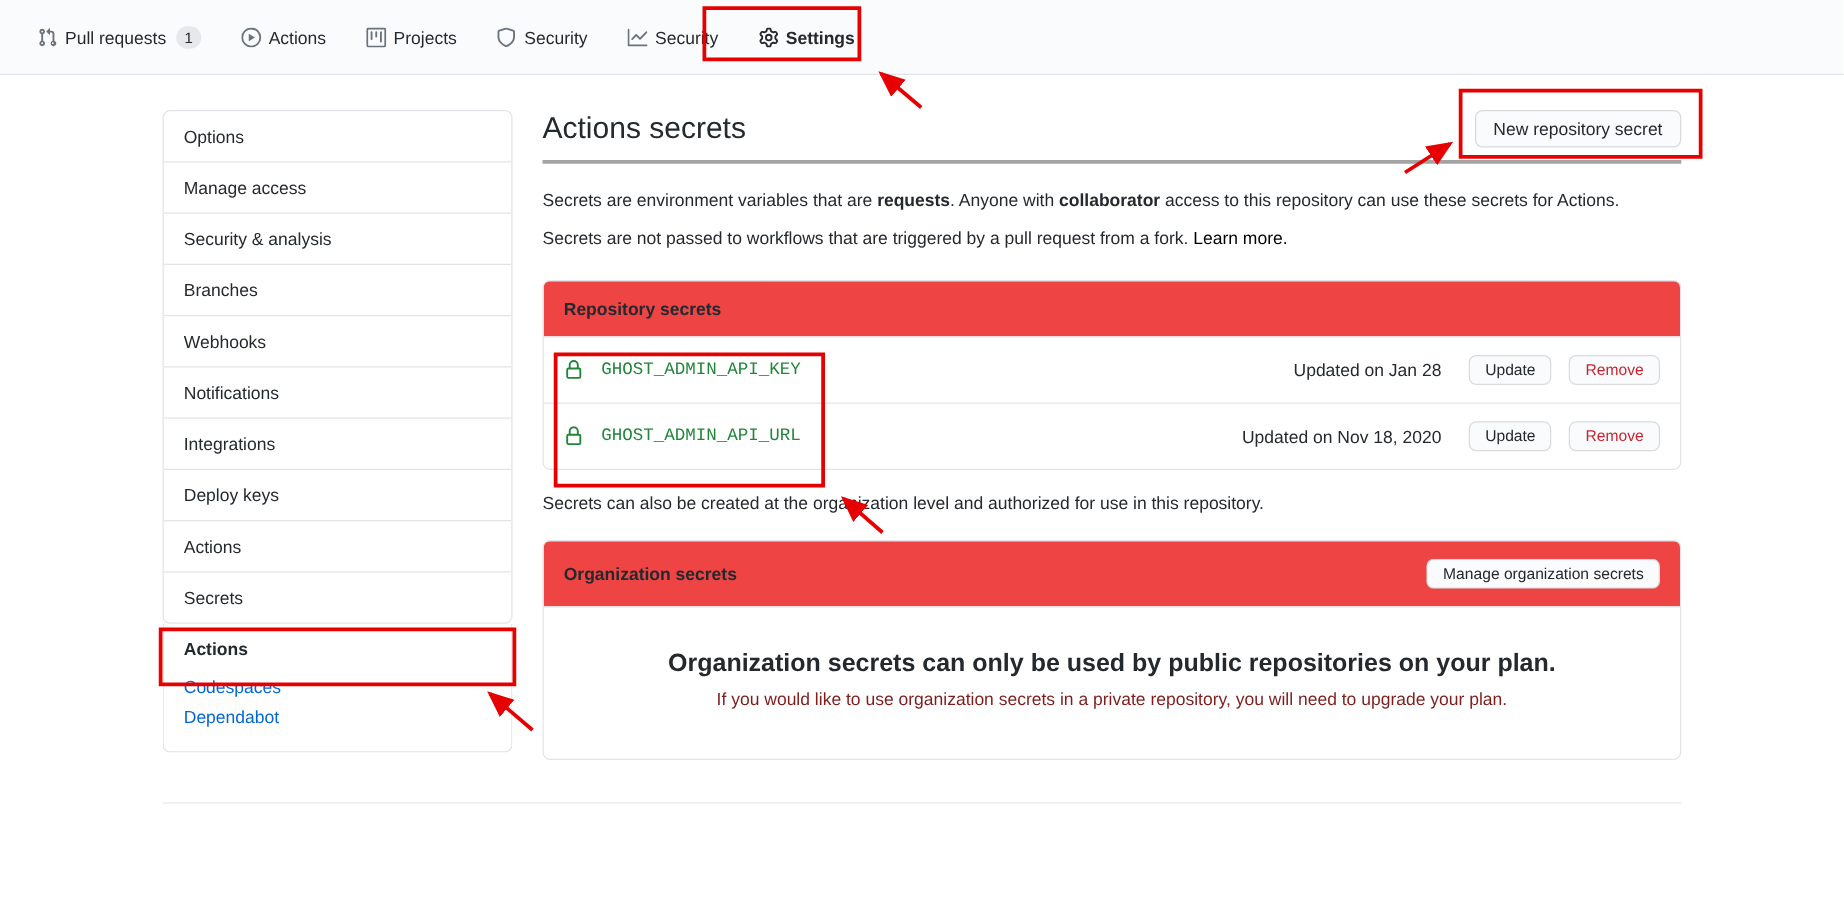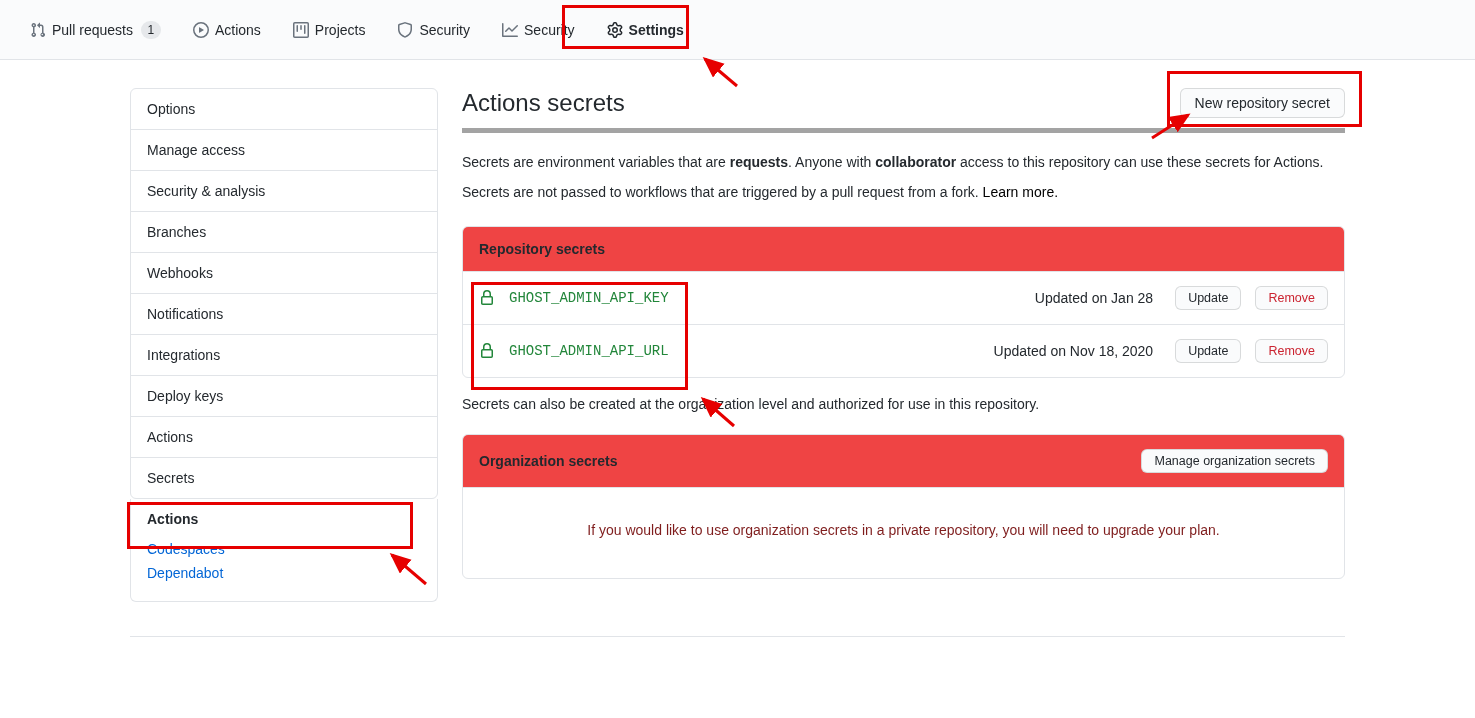--- a/index.html
+++ b/index.html
@@ -40,21 +40,21 @@
     text-align:center;
   }
   .container {
     display: flex;
     max-width: 1215px;
     margin: 0 auto;
     padding-top: 28px;
     gap: 24px;
   }
   .sidebar {
-    width: 308px;
+    width: 280px;
     flex-shrink: 0;
     position: relative;
   }
   .menu {
     border: 1px solid #e1e4e8;
     border-radius: 6px;
     overflow: hidden;
     background: #fff;
   }
   .menu-item {
@@ -87,21 +87,21 @@
   }
   .main {
     flex: 1;
     position: relative;
   }
   .page-header {
     display: flex;
     justify-content: space-between;
     align-items: center;
     padding-bottom: 10px;
-    border-bottom: 5px solid #a3a3a3;
+    border-bottom: 3px solid #a3a3a3;
     margin-bottom: 18px;
   }
   .page-title {
     font-size: 24px;
     font-weight: 400;
   }
   .btn {
     background: #fafbfc;
     border: 1px solid rgba(27,31,35,0.15);
     border-radius: 6px;
@@ -356,19 +356,20 @@
     </svg>
 
     <p class="info-text">Secrets can also be created at the organization level and authorized for use in this repository.</p>
 
     <div class="section">
       <div class="section-header">
         <span>Organization secrets</span>
         <button class="btn btn-sm">Manage organization secrets</button>
       </div>
       <div class="org-info">
+        <h2>Organization secrets can only be used by public repositories on your plan.</h2>
         <p>If you would like to use organization secrets in a private repository, you will need to upgrade your plan.</p>
       </div>
     </div>
   </main>
 </div>
 
 <div class="footer-line"></div>
 
 </body></html>

